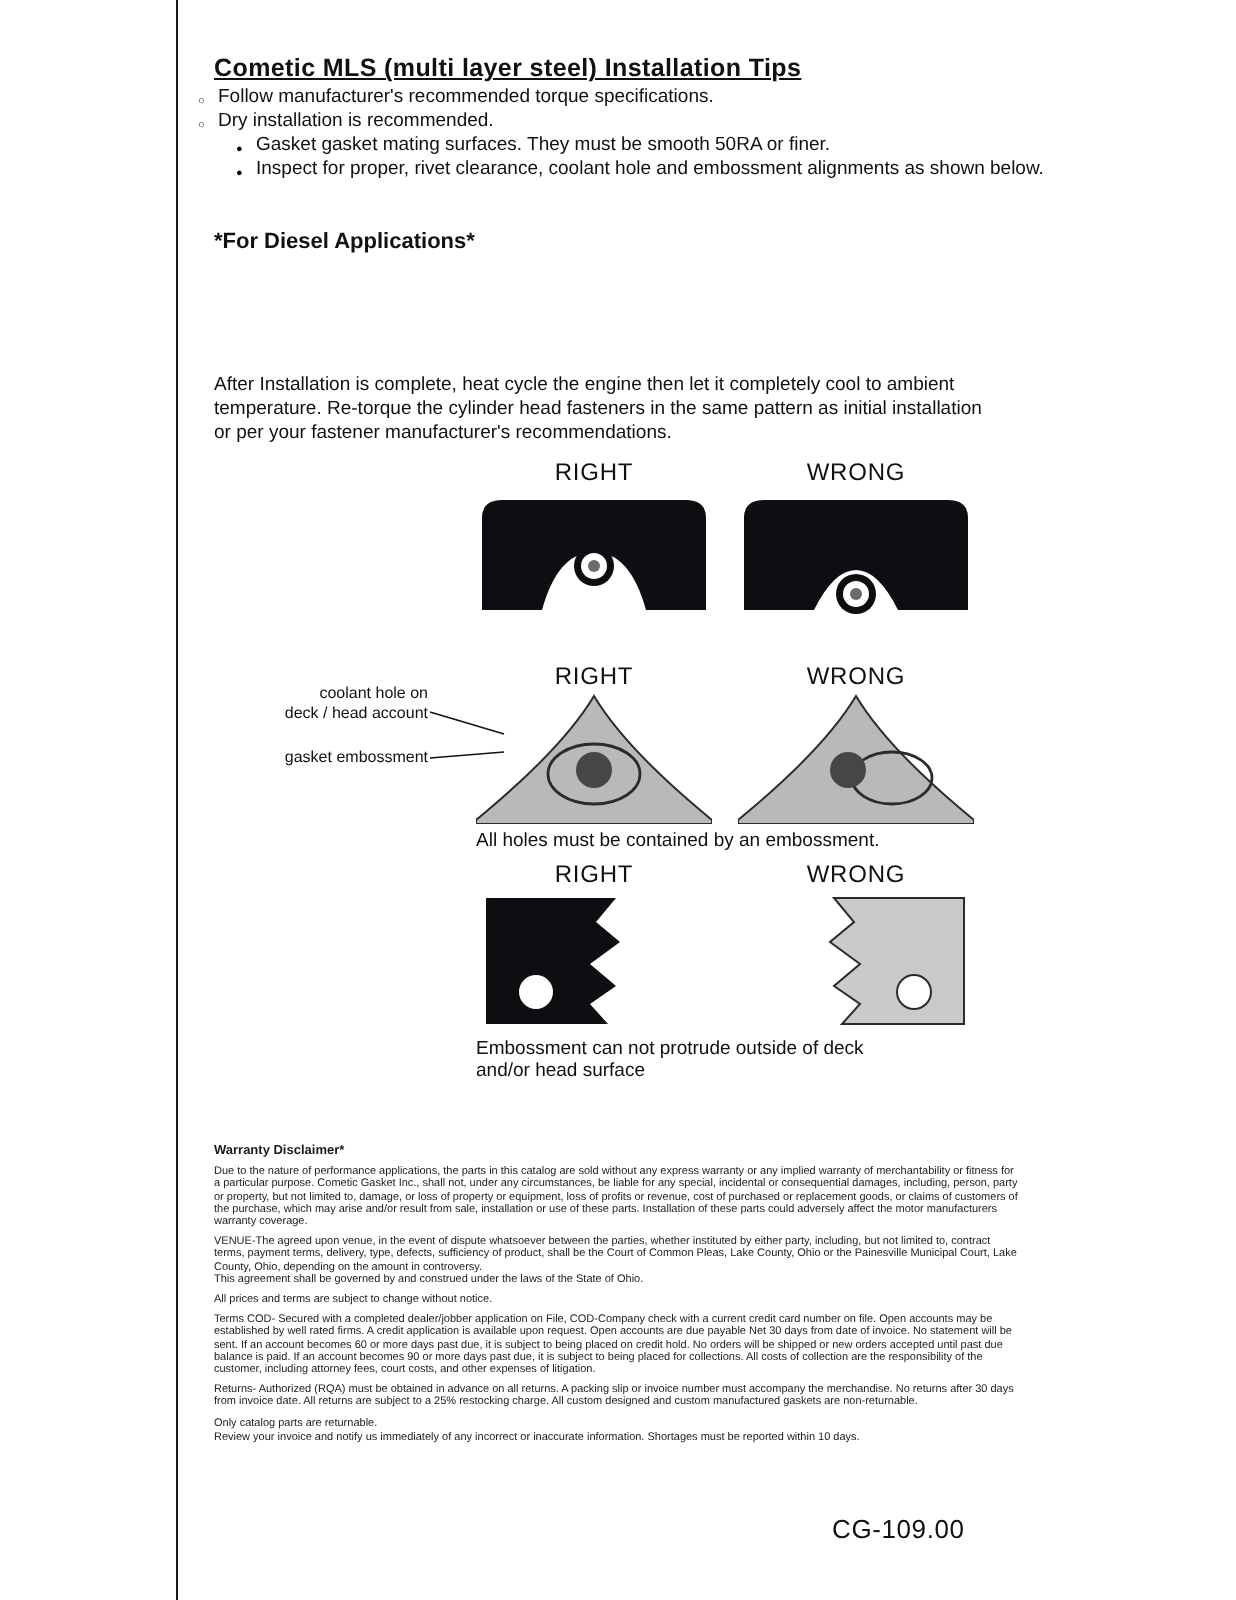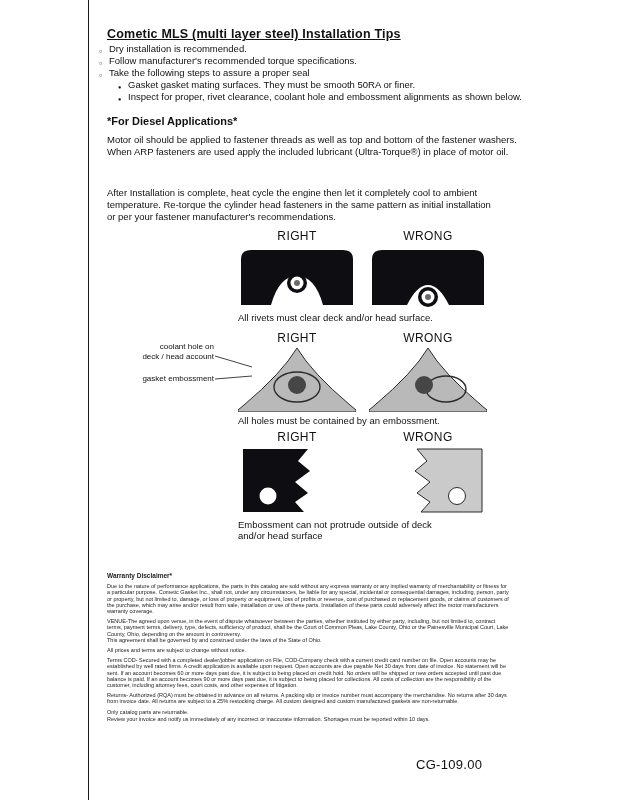--- a/index.html
+++ b/index.html
@@ -60,39 +60,34 @@
 <body>
 
 <div class="page">
 
   <div class="left-rule"></div>
 
   <h1 class="title">Cometic MLS (multi layer steel) Installation Tips</h1>
 
   <div class="tips">
     <div class="tip">
-      <span>Dry installation is recommended.</span>
-    </div>
-    <div class="tip">
       <span>Follow manufacturer's recommended torque specifications.</span>
     </div>
     <div class="tip">
-      <span>Take the following steps to assure a proper seal</span>
+      <span>Dry installation is recommended.</span>
     </div>
     <div class="subtip">
       <span>Gasket gasket mating surfaces.  They must be smooth 50RA or finer.</span>
     </div>
     <div class="subtip">
       <span>Inspect for proper, rivet clearance, coolant hole and embossment alignments as shown below.</span>
     </div>
   </div>
 
   <div class="diesel-head">*For Diesel Applications*</div>
-  <div class="para p1">Motor oil should be applied to fastener threads as well as top and bottom of the fastener washers.
-When ARP fasteners are used apply the included lubricant (Ultra-Torque®) in place of motor oil.</div>
   <div class="para p2">After Installation is complete, heat cycle the engine then let it completely cool to ambient
 temperature. Re-torque the cylinder head fasteners in the same pattern as initial installation
 or per your fastener manufacturer's recommendations.</div>
 
   <div class="fig-head fh-left r1">RIGHT</div>
   <div class="fig-head fh-right r1">WRONG</div>
 
   <div class="panel pan1 pl">
     <svg viewBox="0 0 118 63">
       <path d="M3,14 Q3,5 13,5 L105,5 Q115,5 115,14 L115,60 L85,60 Q77,31 59,31 Q41,31 33,60 L3,60 Z" fill="#0d0d12"></path>
@@ -102,21 +97,20 @@
     </svg>
   </div>
   <div class="panel pan1 pr">
     <svg viewBox="0 0 118 63">
       <path d="M3,14 Q3,5 13,5 L105,5 Q115,5 115,14 L115,60 L80,60 Q70,40 59,40 Q48,40 38,60 L3,60 Z" fill="#0d0d12"></path>
       <circle cx="59" cy="52" r="10" fill="#0d0d12"></circle>
       <circle cx="59" cy="52" r="6.5" fill="#ffffff"></circle>
       <circle cx="59" cy="52" r="3" fill="#6b6b6b"></circle>
     </svg>
   </div>
-  <div class="caption cap1">All rivets must clear deck and/or head surface.</div>
 
   <div class="fig-head fh-left r2">RIGHT</div>
   <div class="fig-head fh-right r2">WRONG</div>
 
   <div class="callout co1">coolant hole on
 deck / head account</div>
   <div class="callout co2">gasket embossment</div>
   <svg class="callout-lines" viewBox="0 0 40 42">
     <line x1="1" y1="10" x2="38" y2="21" stroke="#111" stroke-width="0.8"></line>
     <line x1="1" y1="33" x2="38" y2="30" stroke="#111" stroke-width="0.8"></line>

